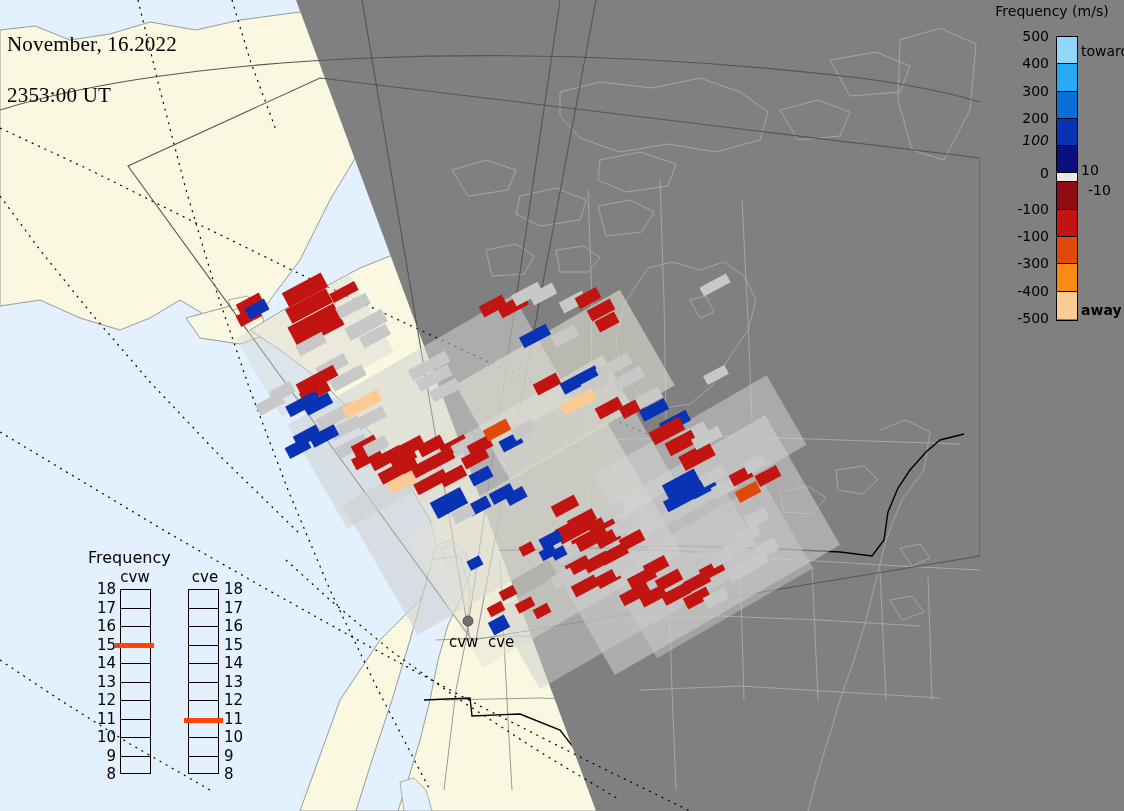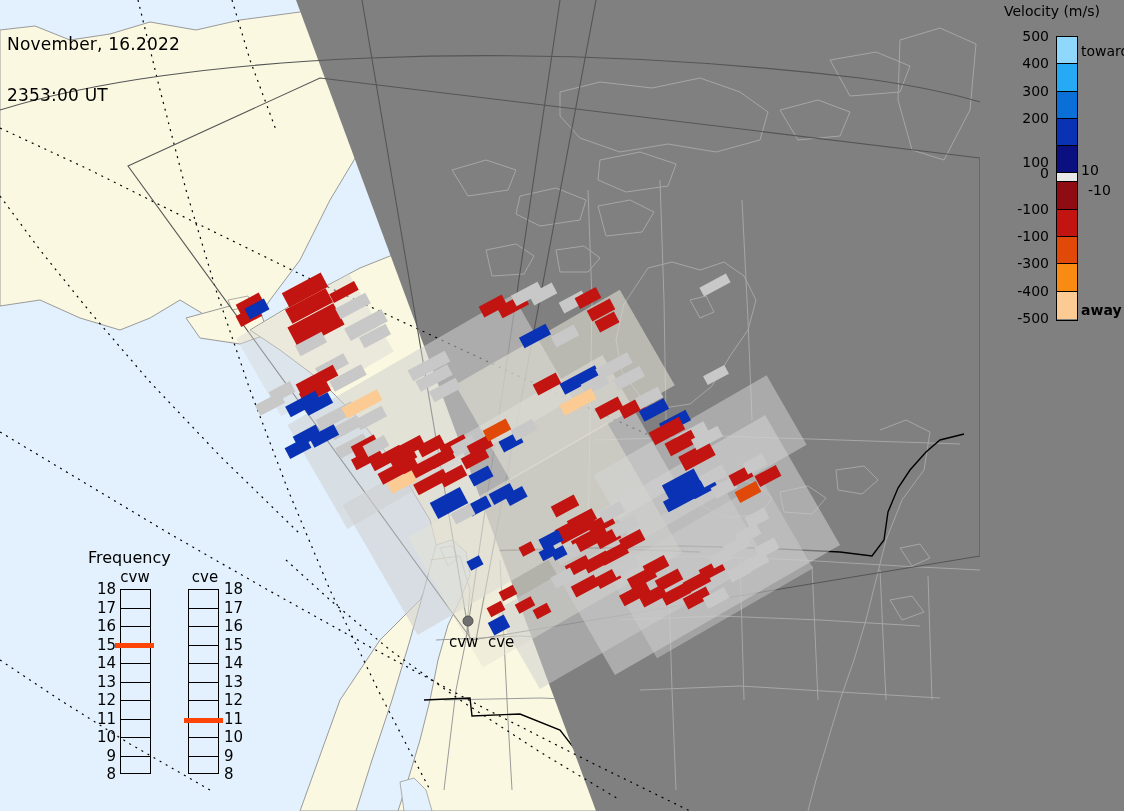--- a/index.html
+++ b/index.html
@@ -5,22 +5,22 @@
   html,body{margin:0;padding:0;background:#808080;}
   body{width:1124px;height:811px;overflow:hidden;
        font-family:"DejaVu Sans","Liberation Sans",sans-serif;}
   #root{position:relative;width:1124px;height:811px;background:#808080;}
 
   
   #map-area{position:absolute;left:0;top:0;width:980px;height:811px;overflow:hidden;background:#e2f1fd;}
   #map-svg{position:absolute;left:0;top:0;width:980px;height:811px;}
 
   
-  #timestamp{position:absolute;left:7px;top:2px;color:#000;font-size:17px;line-height:17px;
-             letter-spacing:.2px;white-space:pre;}
+  #timestamp{position:absolute;left:7px;top:2px;color:#000;font-size:21px;line-height:17px;
+             letter-spacing:.2px;white-space:pre;font-family:Liberation Serif, serif;}
   #timestamp div{margin:0;padding:0;}
 
   
   #cbar-panel{position:absolute;left:980px;top:0;width:144px;height:811px;background:#808080;}
   #cbar-title{position:absolute;left:0;top:3px;width:144px;text-align:center;font-size:14px;color:#000;}
   #cbar{position:absolute;left:76px;top:36px;width:22px;height:285px;border:1px solid #000;box-sizing:border-box;}
   .cb-seg{width:100%;box-sizing:border-box;border-bottom:1px solid #000;}
   .cb-seg:last-child{border-bottom:none;}
   #cbar-ticks{position:absolute;left:0px;top:28px;width:71px;}
   .cb-tick{position:absolute;right:2px;font-size:14px;color:#000;line-height:14px;text-align:right;}
@@ -389,40 +389,40 @@
             <div class="freq-lbl" style="top: 162px; left: 36px; text-align: left;">10</div>
             <div class="freq-lbl" style="top: 180.5px; left: 36px; text-align: left;">9</div>
             <div class="freq-lbl" style="top: 199px; left: 36px; text-align: left;">8</div>
           </div>
         <div class="freq-mark" id="mark-cve" style="left: -4px; top: 150.35px; background: rgb(255, 68, 8);"></div>
       </div>
     </div>
   </div>
 
   <div id="cbar-panel">
-    <div id="cbar-title">Velocity (m/s)</div>
+    <div id="cbar-title">Frequency (m/s)</div>
     <div id="cbar">
         <div class="cb-seg" style="height: 27.3px; background: rgb(143, 216, 251);"></div>
         <div class="cb-seg" style="height: 27.3px; background: rgb(39, 170, 244);"></div>
         <div class="cb-seg" style="height: 27.3px; background: rgb(11, 111, 216);"></div>
         <div class="cb-seg" style="height: 27.3px; background: rgb(10, 50, 180);"></div>
         <div class="cb-seg" style="height: 27.3px; background: rgb(10, 16, 128);"></div>
         <div class="cb-seg" style="height: 9px; background: rgb(232, 232, 232); border-bottom: 1px solid rgb(0, 0, 0);"></div>
         <div class="cb-seg" style="height: 27.3px; background: rgb(143, 13, 18);"></div>
         <div class="cb-seg" style="height: 27.3px; background: rgb(194, 20, 16);"></div>
         <div class="cb-seg" style="height: 27.3px; background: rgb(224, 73, 8);"></div>
         <div class="cb-seg" style="height: 27.3px; background: rgb(250, 139, 18);"></div>
         <div class="cb-seg" style="height: 27.3px; background: rgb(251, 203, 147);"></div>
       </div>
     <div id="cbar-ticks">
         <div class="cb-tick" style="top: 1px;">500</div>
         <div class="cb-tick" style="top: 28.3px;">400</div>
         <div class="cb-tick" style="top: 55.6px;">300</div>
         <div class="cb-tick" style="top: 82.9px;">200</div>
-        <div class="cb-tick" style="top: 127px;">100</div>
+        <div class="cb-tick" style="top: 105px; font-style: italic;">100</div>
         <div class="cb-tick" style="top: 137.5px;">0</div>
         <div class="cb-tick" style="top: 173.8px;">-100</div>
         <div class="cb-tick" style="top: 201.1px;">-100</div>
         <div class="cb-tick" style="top: 228.4px;">-300</div>
         <div class="cb-tick" style="top: 255.7px;">-400</div>
         <div class="cb-tick" style="top: 283px;">-500</div>
       </div>
     <div class="cb-side" style="top:44px;">toward</div>
     <div class="cb-side" style="top:163px;">10</div>
     <div class="cb-side" style="top:183px;margin-left:7px;">-10</div>

